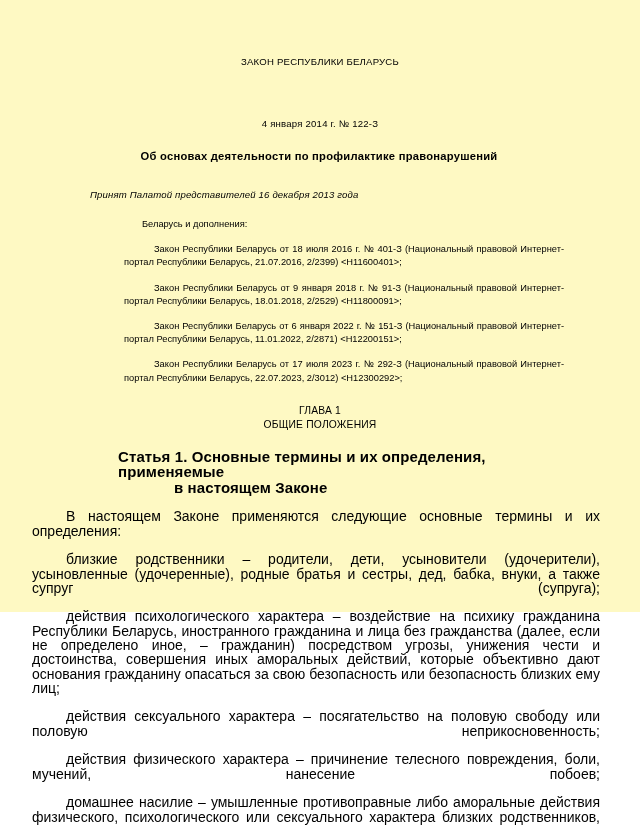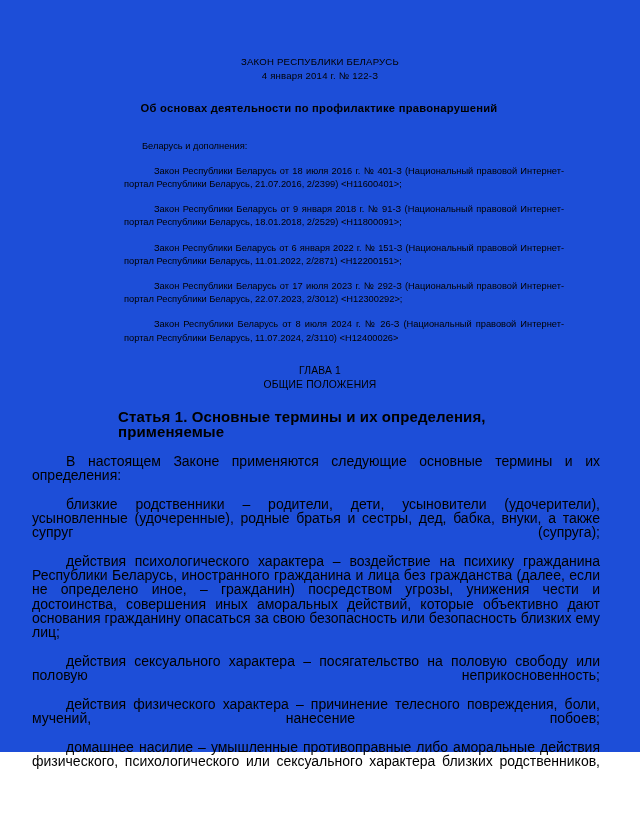--- a/index.html
+++ b/index.html
@@ -11,36 +11,37 @@
   body {
     width: 640px;
     height: 828px;
     font-family: "Liberation Sans", sans-serif;
     color: #000000;
     overflow: hidden;
   }
   .page {
     position: relative;
     width: 640px;
-    height: 752px;
-    background: #1d4ed8;
+    height: 612px;
+    background: #fef9c3;
     box-sizing: border-box;
     padding: 55px 32px 0 32px;
   }
   .doc-head {
     text-align: center;
     font-size: 9.6px;
     line-height: 14px;
     letter-spacing: 0.2px;
   }
   .doc-head .law-kind {
     display: block;
   }
   .doc-head .law-date {
     display: block;
+    margin-top: 48px;
   }
   .doc-title {
     margin-top: 17px;
     margin-left: 58px;
     margin-right: 60px;
     font-size: 11.2px;
     font-weight: bold;
     line-height: 16.5px;
     letter-spacing: 0.25px;
     text-align: center;
@@ -122,38 +123,39 @@
 <div class="page">
 
   <div class="doc-head">
     <span class="law-kind">ЗАКОН РЕСПУБЛИКИ БЕЛАРУСЬ</span>
     <span class="law-date">4 января 2014 г. № 122-З</span>
   </div>
 
   <div class="doc-title">Об основах деятельности по профилактике правонарушений</div>
 
   <div class="adoption">
+    <div>Принят Палатой представителей 16 декабря 2013 года</div>
   </div>
 
   <div class="amendments">
     <div class="amend-label">Беларусь и дополнения:</div>
     <p class="amend-item">Закон Республики Беларусь от 18 июля 2016 г. № 401-З (Национальный правовой Интернет-портал Республики Беларусь, 21.07.2016, 2/2399) &lt;H11600401&gt;;</p>
     <p class="amend-item">Закон Республики Беларусь от 9 января 2018 г. № 91-З (Национальный правовой Интернет-портал Республики Беларусь, 18.01.2018, 2/2529) &lt;H11800091&gt;;</p>
     <p class="amend-item">Закон Республики Беларусь от 6 января 2022 г. № 151-З (Национальный правовой Интернет-портал Республики Беларусь, 11.01.2022, 2/2871) &lt;H12200151&gt;;</p>
     <p class="amend-item">Закон Республики Беларусь от 17 июля 2023 г. № 292-З (Национальный правовой Интернет-портал Республики Беларусь, 22.07.2023, 2/3012) &lt;H12300292&gt;;</p>
-    <p class="amend-item">Закон Республики Беларусь от 8 июля 2024 г. № 26-З (Национальный правовой Интернет-портал Республики Беларусь, 11.07.2024, 2/3110) &lt;H12400026&gt;</p>
   </div>
 
   <div class="chapter">
     <div>ГЛАВА 1</div>
     <div>ОБЩИЕ ПОЛОЖЕНИЯ</div>
   </div>
 
   <div class="article-head">
     <span>Статья 1. Основные термины и их определения, применяемые</span>
+    <span class="line2">в настоящем Законе</span>
   </div>
 
   <div class="body-text">
     <p>В настоящем Законе применяются следующие основные термины и их определения:</p>
     <p>близкие родственники – родители, дети, усыновители (удочерители), усыновленные (удочеренные), родные братья и сестры, дед, бабка, внуки, а также супруг (супруга);</p>
     <p>действия психологического характера – воздействие на психику гражданина Республики Беларусь, иностранного гражданина и лица без гражданства (далее, если не определено иное, – гражданин) посредством угрозы, унижения чести и достоинства, совершения иных аморальных действий, которые объективно дают основания гражданину опасаться за свою безопасность или безопасность близких ему лиц;</p>
     <p>действия сексуального характера – посягательство на половую свободу или половую неприкосновенность;</p>
     <p>действия физического характера – причинение телесного повреждения, боли, мучений, нанесение побоев;</p>
     <p>домашнее насилие – умышленные противоправные либо аморальные действия физического, психологического или сексуального характера близких родственников,</p>
   </div>

